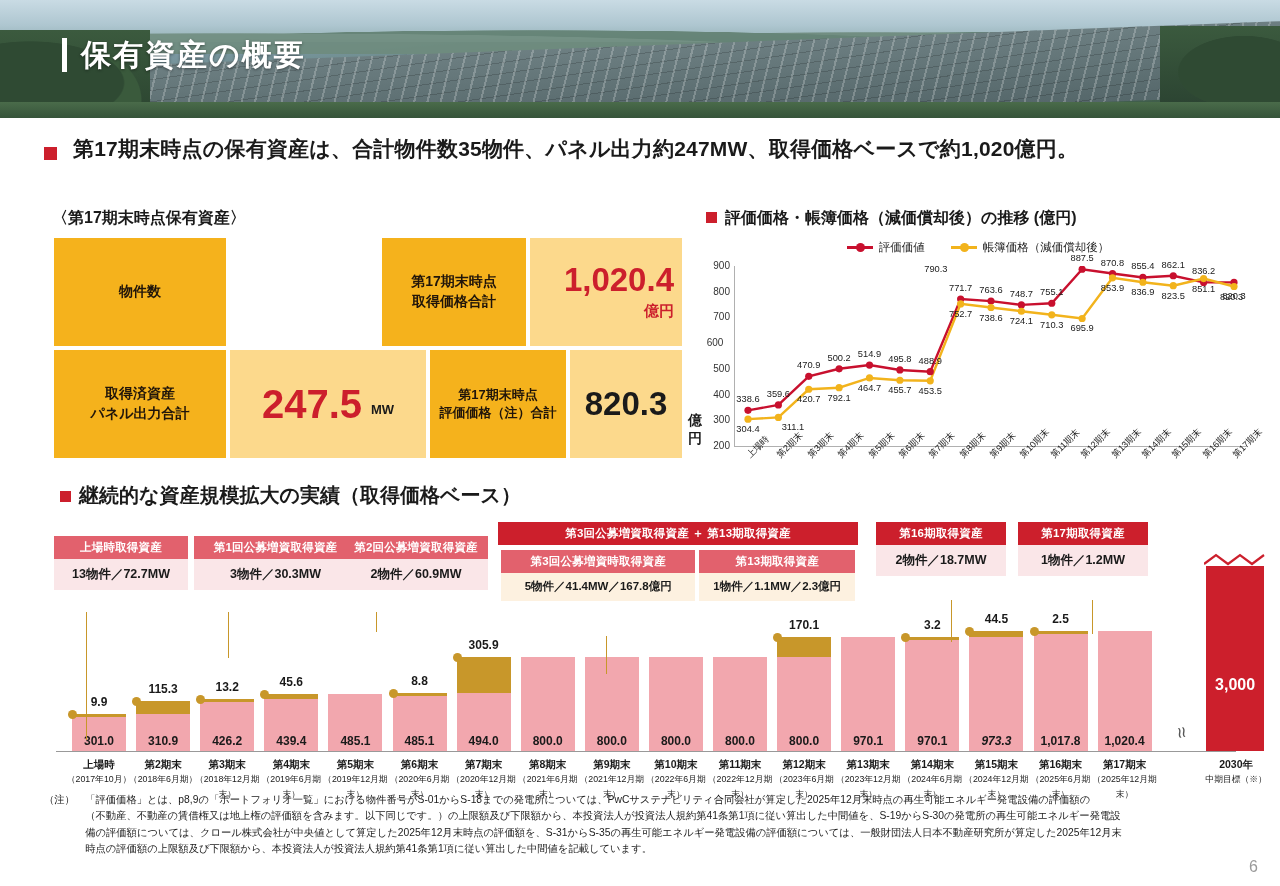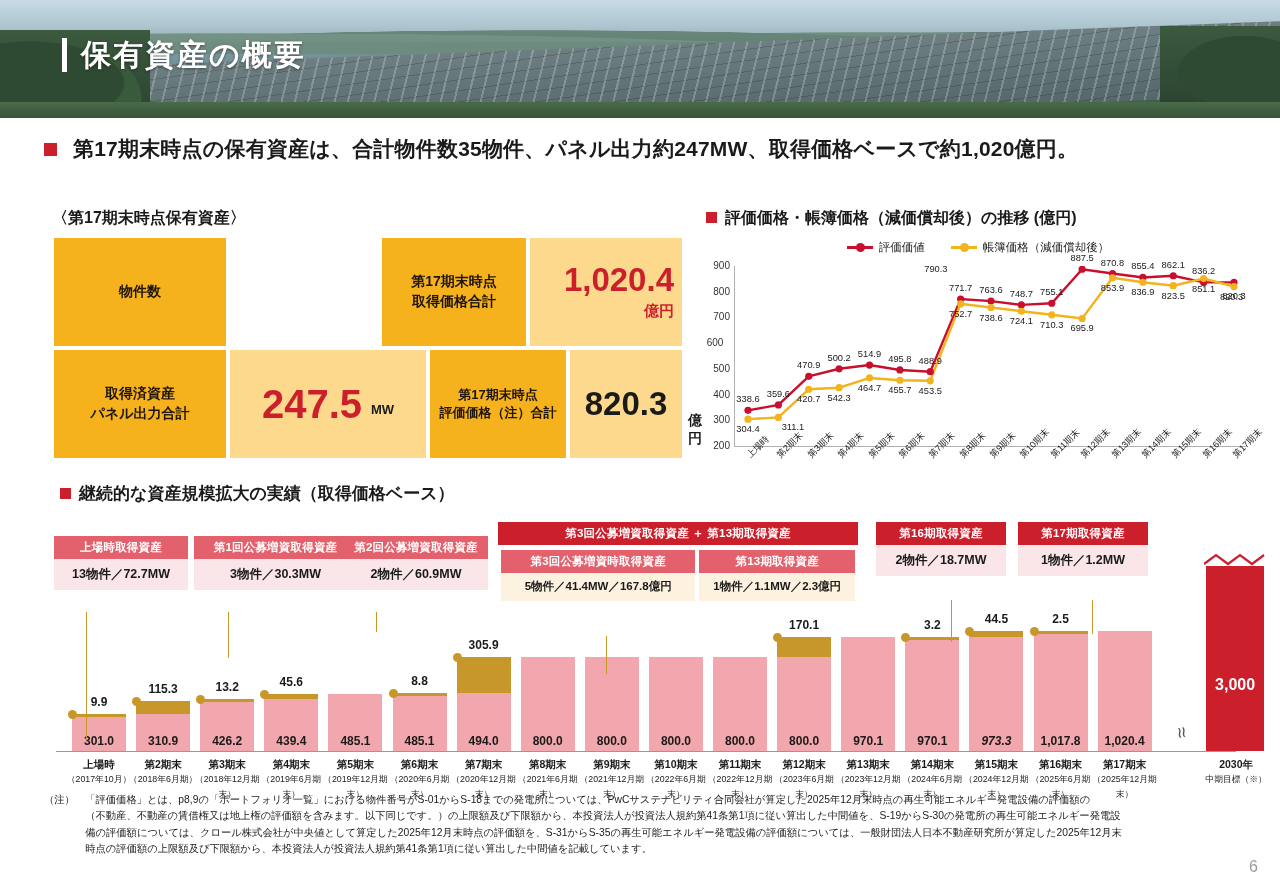--- a/index.html
+++ b/index.html
@@ -57,21 +57,21 @@
   }
   .page-title {
     font-size:30px; font-weight:bold; color:#ffffff; letter-spacing:2px;
     text-shadow: 0 1px 3px rgba(0,0,0,.45);
     border-left: 5px solid #fff; padding-left: 14px; line-height: 34px;
   }
 
   
   .headline {
     position:absolute; left:44px; top:134px; width:1200px;
-    display:flex; align-items:flex-start;
+    display:flex; align-items:center;
   }
   .sq { width:13px; height:13px; background:#cc1f2c; margin-top:9px; flex:0 0 13px; }
   .headline-text {
     margin-left:16px; font-size:21px; font-weight:bold; color:#1a1a1a;
     line-height:1.42; letter-spacing:.2px;
   }
 
   
   .sec-label {
     position:absolute; font-size:16px; font-weight:bold; color:#1a1a1a;
@@ -272,21 +272,21 @@
         <div style="position: absolute; font-size: 9.3px; color: rgb(26, 26, 26); text-align: center; width: 42px; left: 300.375px; top: 22.9057px;">748.7</div>
         <div style="position: absolute; font-size: 9.3px; color: rgb(26, 26, 26); text-align: center; width: 42px; left: 330.75px; top: 21.26px;">755.1</div>
         <div style="position: absolute; font-size: 9.3px; color: rgb(26, 26, 26); text-align: center; width: 42px; left: 361.125px; top: -12.7857px;">887.5</div>
         <div style="position: absolute; font-size: 9.3px; color: rgb(26, 26, 26); text-align: center; width: 42px; left: 391.5px; top: -8.49143px;">870.8</div>
         <div style="position: absolute; font-size: 9.3px; color: rgb(26, 26, 26); text-align: center; width: 42px; left: 421.875px; top: -4.53143px;">855.4</div>
         <div style="position: absolute; font-size: 9.3px; color: rgb(26, 26, 26); text-align: center; width: 42px; left: 452.25px; top: -6.25429px;">862.1</div>
         <div style="position: absolute; font-size: 9.3px; color: rgb(26, 26, 26); text-align: center; width: 42px; left: 482.625px; top: 0.405714px;">836.2</div>
         <div style="position: absolute; font-size: 9.3px; color: rgb(26, 26, 26); text-align: center; width: 42px; left: 27px; top: 158.154px;">304.4</div>
         <div style="position: absolute; font-size: 9.3px; color: rgb(26, 26, 26); text-align: center; width: 42px; left: 72px; top: 156.431px;">311.1</div>
         <div style="position: absolute; font-size: 9.3px; color: rgb(26, 26, 26); text-align: center; width: 42px; left: 87.75px; top: 128.249px;">420.7</div>
-        <div style="position: absolute; font-size: 9.3px; color: rgb(26, 26, 26); text-align: center; width: 42px; left: 118.125px; top: 126.706px;">542.3</div>
+        <div style="position: absolute; font-size: 9.3px; color: rgb(26, 26, 26); text-align: center; width: 42px; left: 118.125px; top: 126.706px;">792.1</div>
         <div style="position: absolute; font-size: 9.3px; color: rgb(26, 26, 26); text-align: center; width: 42px; left: 148.5px; top: 116.934px;">464.7</div>
         <div style="position: absolute; font-size: 9.3px; color: rgb(26, 26, 26); text-align: center; width: 42px; left: 178.875px; top: 119.249px;">455.7</div>
         <div style="position: absolute; font-size: 9.3px; color: rgb(26, 26, 26); text-align: center; width: 42px; left: 209.25px; top: 119.814px;">453.5</div>
         <div style="position: absolute; font-size: 9.3px; color: rgb(26, 26, 26); text-align: center; width: 42px; left: 239.625px; top: 42.8771px;">752.7</div>
         <div style="position: absolute; font-size: 9.3px; color: rgb(26, 26, 26); text-align: center; width: 42px; left: 270px; top: 46.5029px;">738.6</div>
         <div style="position: absolute; font-size: 9.3px; color: rgb(26, 26, 26); text-align: center; width: 42px; left: 300.375px; top: 50.2314px;">724.1</div>
         <div style="position: absolute; font-size: 9.3px; color: rgb(26, 26, 26); text-align: center; width: 42px; left: 330.75px; top: 53.78px;">710.3</div>
         <div style="position: absolute; font-size: 9.3px; color: rgb(26, 26, 26); text-align: center; width: 42px; left: 361.125px; top: 57.4829px;">695.9</div>
         <div style="position: absolute; font-size: 9.3px; color: rgb(26, 26, 26); text-align: center; width: 42px; left: 391.5px; top: 16.8543px;">853.9</div>
         <div style="position: absolute; font-size: 9.3px; color: rgb(26, 26, 26); text-align: center; width: 42px; left: 421.875px; top: 21.2257px;">836.9</div>
@@ -311,21 +311,21 @@
         <div style="position: absolute; font-size: 9px; color: rgb(26, 26, 26); white-space: nowrap; transform: rotate(-45deg); transform-origin: left top; left: 378.125px; top: 186px;">第12期末</div>
         <div style="position: absolute; font-size: 9px; color: rgb(26, 26, 26); white-space: nowrap; transform: rotate(-45deg); transform-origin: left top; left: 408.5px; top: 186px;">第13期末</div>
         <div style="position: absolute; font-size: 9px; color: rgb(26, 26, 26); white-space: nowrap; transform: rotate(-45deg); transform-origin: left top; left: 438.875px; top: 186px;">第14期末</div>
         <div style="position: absolute; font-size: 9px; color: rgb(26, 26, 26); white-space: nowrap; transform: rotate(-45deg); transform-origin: left top; left: 469.25px; top: 186px;">第15期末</div>
         <div style="position: absolute; font-size: 9px; color: rgb(26, 26, 26); white-space: nowrap; transform: rotate(-45deg); transform-origin: left top; left: 499.625px; top: 186px;">第16期末</div>
         <div style="position: absolute; font-size: 9px; color: rgb(26, 26, 26); white-space: nowrap; transform: rotate(-45deg); transform-origin: left top; left: 530px; top: 186px;">第17期末</div>
       </div>
   </div>
 </div>
 
-<div class="sec-label" style="left:60px; top:482px; font-size:17px;">
+<div class="sec-label" style="left:60px; top:482px; font-size:20px;">
   <span class="rs"></span><span>継続的な資産規模拡大の実績（取得価格ベース）</span>
 </div>
 
 <div class="growth">
   <div style="position:absolute; left:12px; top:14px; font-size:10.5px; color:#1a1a1a;margin-top:14px;">（億円）</div>
 
   <div class="tagbox" style="left:8px; top:28px; width:134px;">
     <div class="tag-hd">上場時取得資産</div>
     <div class="tag-bd">13物件／72.7MW</div>
   </div>

